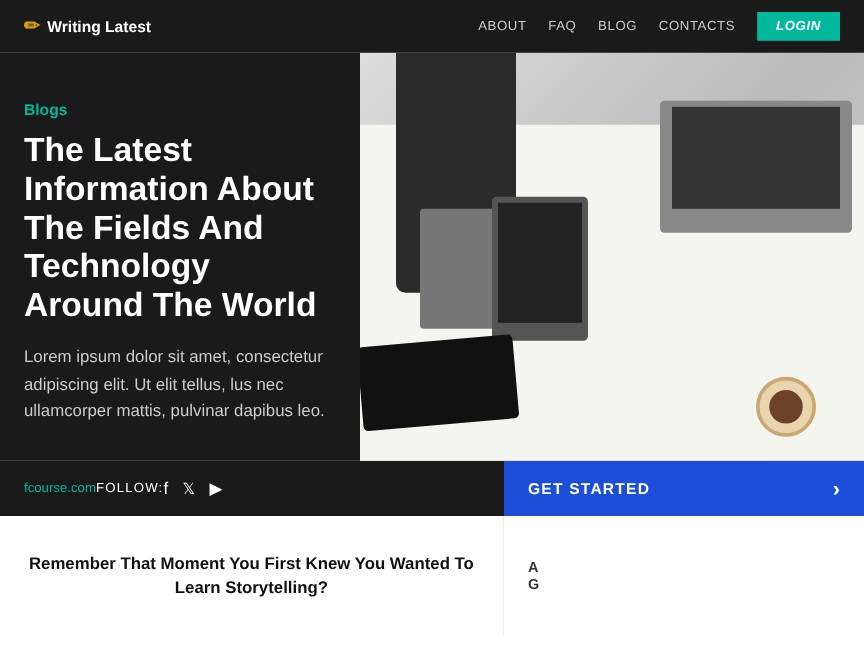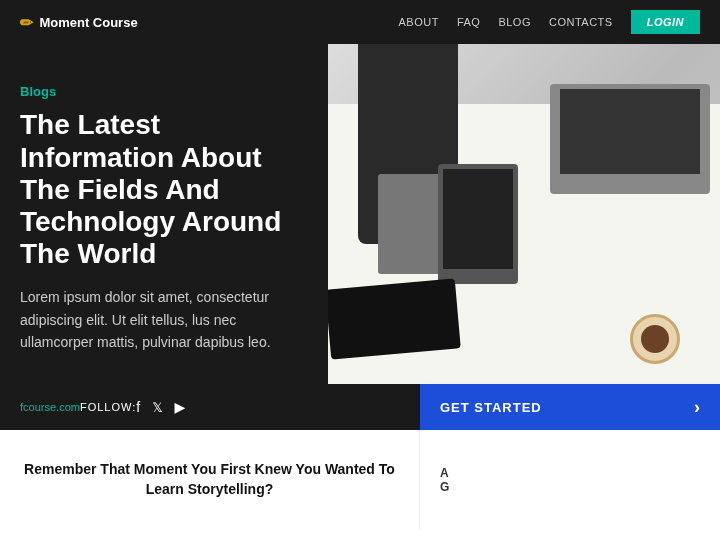--- a/index.html
+++ b/index.html
@@ -54,21 +54,21 @@
     }
 
     
     .hero {
       display: flex;
       height: 340px;
       position: relative;
     }
     .hero-left {
       background: #1a1a1a;
-      width: 328px;
+      width: 300px;
       padding: 30px 20px 20px 20px;
       display: flex;
       flex-direction: column;
       justify-content: center;
       flex-shrink: 0;
     }
     .hero-tag {
       color: #00b89c;
       font-size: 13px;
       font-weight: bold;
@@ -283,21 +283,21 @@
       font-weight: bold;
       color: #333;
     }
   </style>
 </head>
 <body>
 
 <nav class="navbar">
   <div class="nav-logo">
     <span class="feather-icon">✏</span>
-    <span>Moment Course</span>
+    <span>Writing Latest</span>
   </div>
   <div class="nav-links">
     <span class="nav-link">ABOUT</span>
     <span class="nav-link">FAQ</span>
     <span class="nav-link">BLOG</span>
     <span class="nav-link">CONTACTS</span>
     <button class="nav-login">LOGIN</button>
   </div>
 </nav>
 

